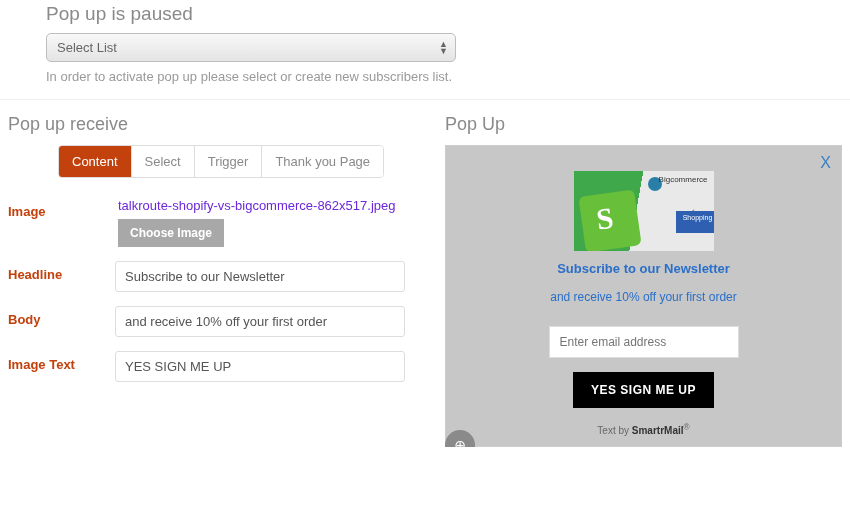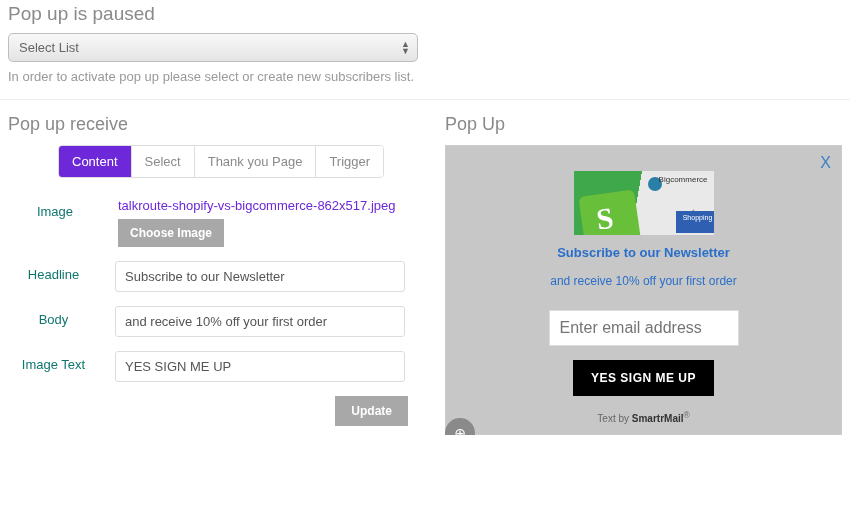--- a/index.html
+++ b/index.html
@@ -6,20 +6,21 @@
   body {
     margin: 0;
     font-family: "Helvetica Neue", Helvetica, Arial, sans-serif;
     font-size: 13px;
     color: #888;
     background: #fff;
     width: 850px;
   }
   .top-section {
     padding: 3px 8px 12px 8px;
+    margin-left: 38px;
   }
   .paused-title {
     font-size: 19px;
     color: #8a8a8a;
     margin: 0 0 8px 0;
     font-weight: 400;
   }
   .select-list {
     -webkit-appearance: none;
     -moz-appearance: none;
@@ -82,36 +83,36 @@
   .tab {
     padding: 8px 13px;
     font-size: 13px;
     color: #8a8a8a;
     border-right: 1px solid #ddd;
     background: #fff;
     cursor: pointer;
   }
   .tab:last-child { border-right: none; }
   .tab.active {
-    background: #6d28d9;
+    background: #c2410c;
     color: #fff;
   }
   .form-row {
     display: flex;
     align-items: flex-start;
     margin-bottom: 14px;
   }
   .form-label {
     width: 110px;
-    text-align: center;
+    text-align: left;
     padding-right: 16px;
     padding-top: 6px;
-    color: #0f766e;
-    font-size: 13px;
-    font-weight: 400;
+    color: #c2410c;
+    font-size: 13px;
+    font-weight: 700;
   }
   .form-value { flex: 1; }
   .filename {
     font-size: 13px;
     color: #6d28d9;
     margin-bottom: 6px;
   }
   .btn {
     background: #a8a8a8;
     color: #fff;
@@ -151,21 +152,21 @@
     right: 10px;
     top: 8px;
     color: #3b7fc4;
     font-size: 16px;
     cursor: pointer;
     font-family: Arial;
   }
   .popup-content { text-align: center; }
   .popup-image {
     width: 140px;
-    height: 64px;
+    height: 80px;
     margin: 0 auto 10px;
     position: relative;
     overflow: hidden;
   }
   .pi-bg { position:absolute; inset:0; background: linear-gradient(100deg,#3fa84a 45%, #e9e9e9 45%);}
   .pi-shop { position:absolute; left:8px; top:22px; width:56px; height:56px; background:#67bf3a; border-radius:6px; transform:rotate(-8deg);}
   .pi-shop::after { content:"S"; color:#fff; font-weight:bold; font-size:30px; position:absolute; left:15px; top:8px; font-family: Georgia;}
   .pi-bc-dot { position:absolute; right:52px; top:6px; width:14px; height:14px; border-radius:50%; background:#2a7fa8;}
   .pi-bc-text { position:absolute; right:6px; top:4px; font-size:8px; color:#333; }
   .pi-cart { position:absolute; right:18px; top:38px; color:#fff; font-size:14px;}
@@ -178,21 +179,21 @@
   }
   .popup-body {
     color: #2a6fc9;
     font-size: 12px;
     margin-bottom: 22px;
   }
   .popup-email {
     width: 190px;
     padding: 8px 10px;
     border: 1px solid #ddd;
-    font-size: 16px;
+    font-size: 12px;
     color: #4c1d95;
     margin-bottom: 14px;
     background:#fff;
   }
   .popup-cta {
     background: #000;
     color: #fff;
     border: none;
     padding: 11px 18px;
     font-size: 12px;
@@ -236,22 +237,22 @@
 
 <div class="divider"></div>
 
 <div class="columns">
   <div class="left-col">
     <h3 class="section-title">Pop up receive</h3>
 
     <div class="tabs">
       <div class="tab active">Content</div>
       <div class="tab">Select</div>
+      <div class="tab">Trigger</div>
       <div class="tab">Thank you Page</div>
-      <div class="tab">Trigger</div>
     </div>
 
     <div class="form-row">
       <div class="form-label">Image</div>
       <div class="form-value">
         <div class="filename">talkroute-shopify-vs-bigcommerce-862x517.jpeg</div>
         <button class="btn">Choose Image</button>
       </div>
     </div>
 
@@ -269,23 +270,20 @@
       </div>
     </div>
 
     <div class="form-row">
       <div class="form-label">Image Text</div>
       <div class="form-value">
         <input class="text-input" value="YES SIGN ME UP" style="">
       </div>
     </div>
 
-    <div class="update-row">
-      <button class="btn btn-update">Update</button>
-    </div>
   </div>
 
   <div class="right-col">
     <h3 class="section-title">Pop Up</h3>
 
     <div class="popup-preview">
       <div class="popup-close">X</div>
       <div class="popup-content">
         <div class="popup-image">
           <div class="pi-bg"></div>

